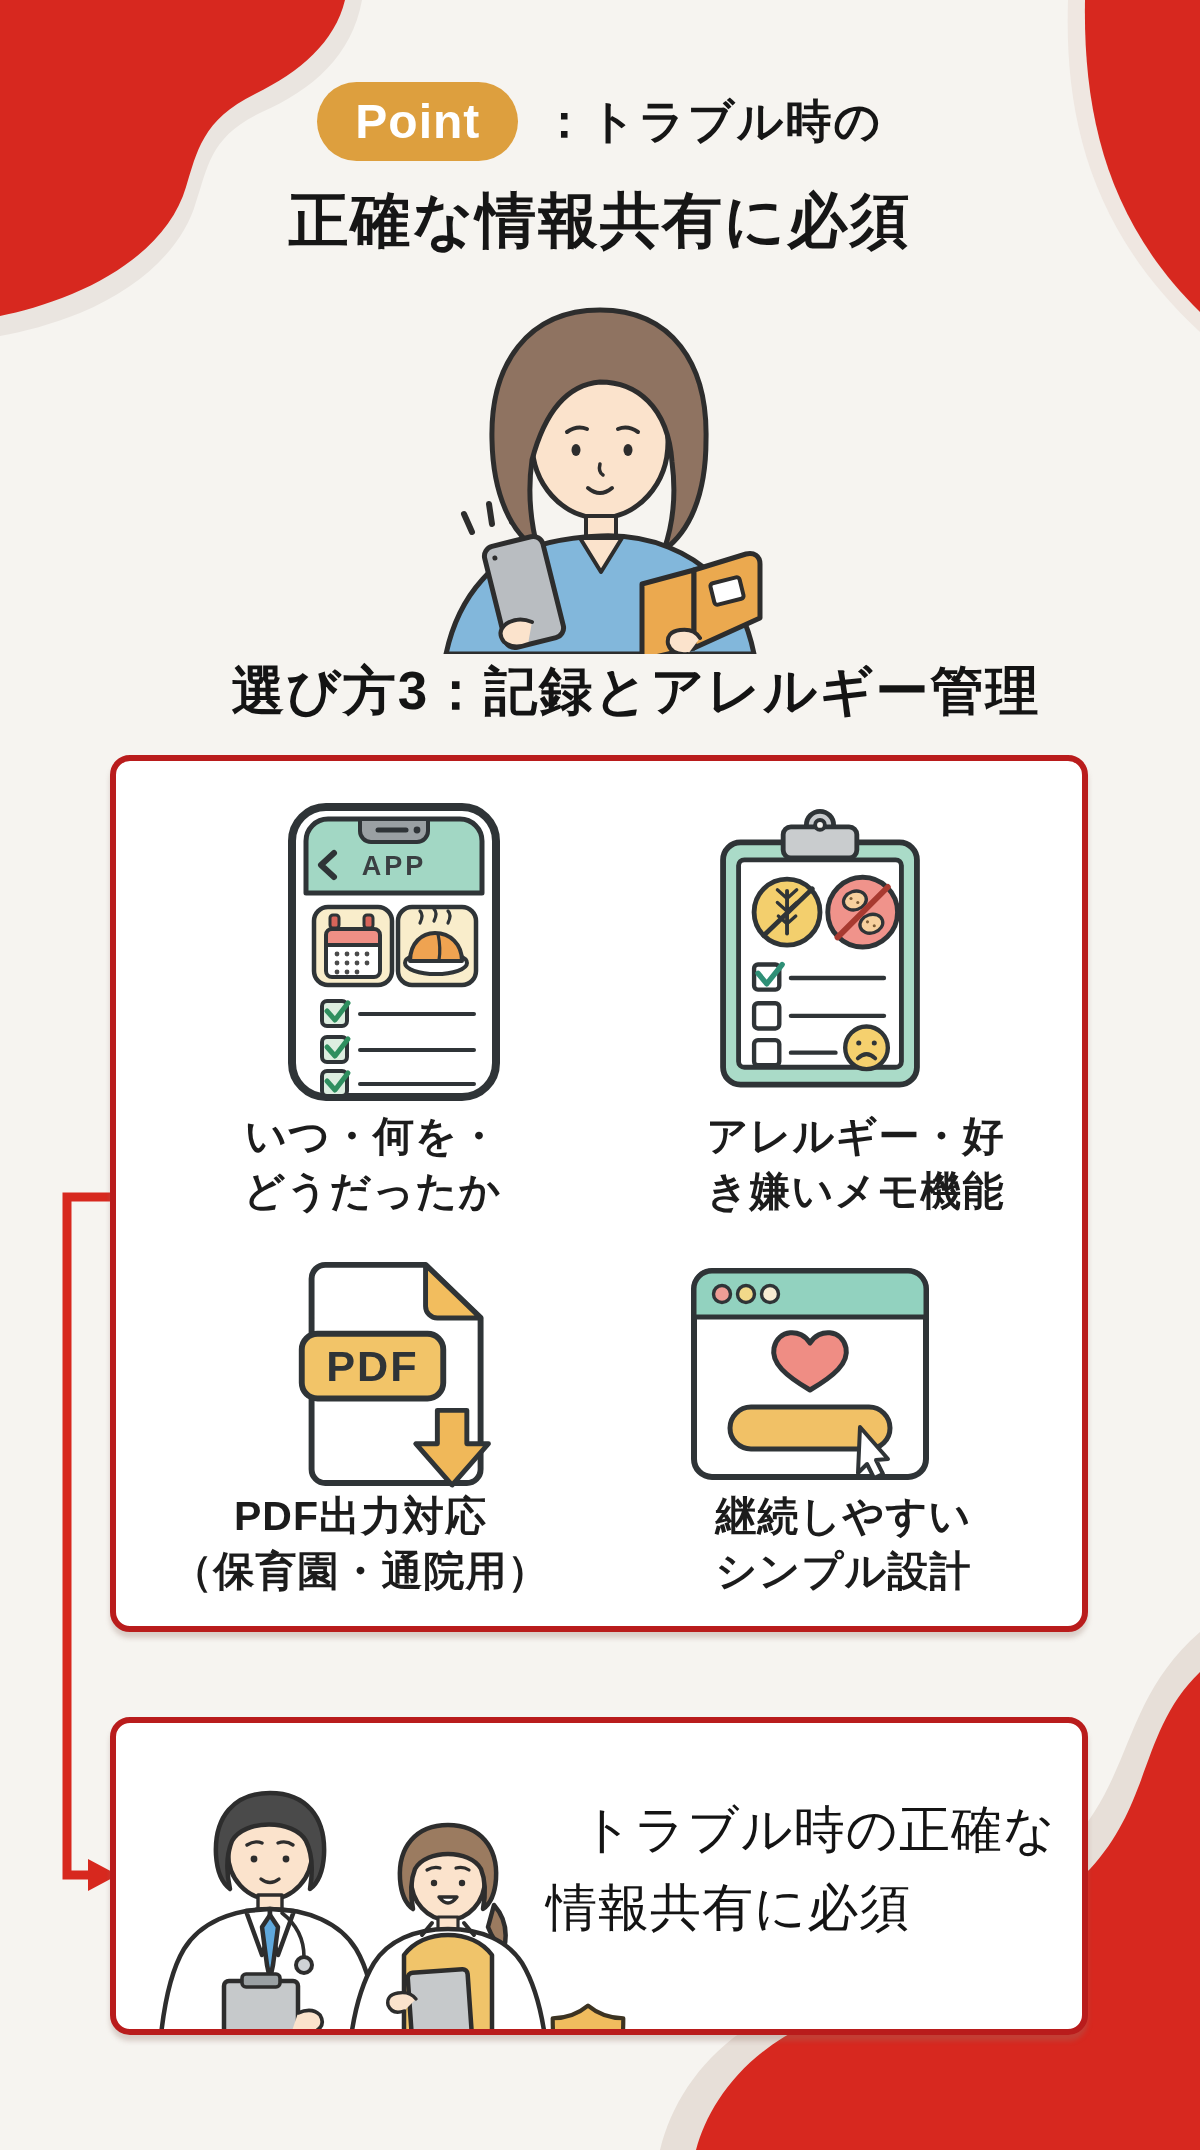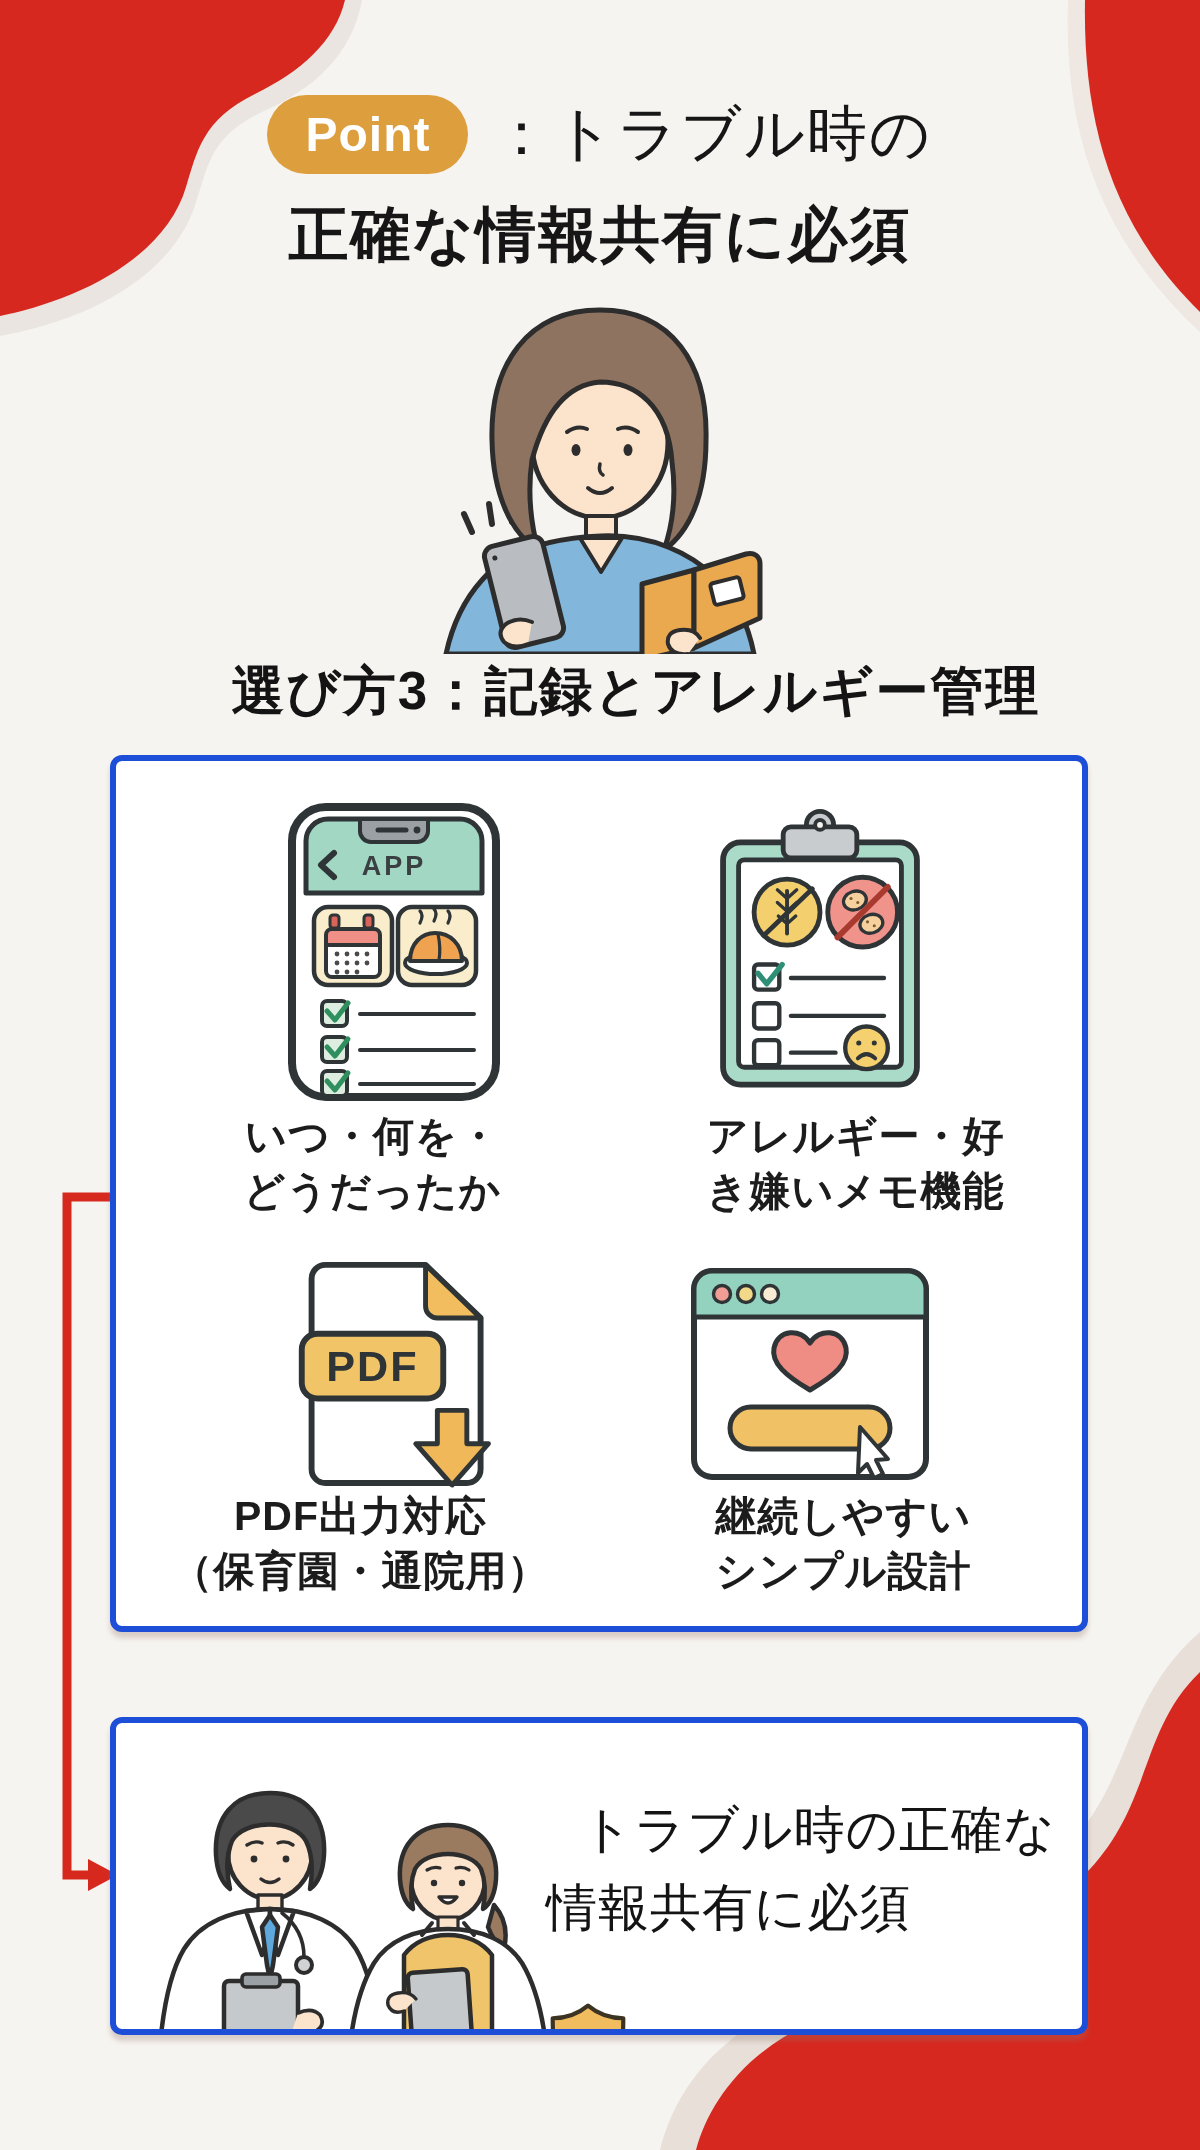--- a/index.html
+++ b/index.html
@@ -6,41 +6,41 @@
   .canvas{
     position:relative;width:1200px;height:2150px;overflow:hidden;
     background:#f6f4f0;
     font-family:"Liberation Sans","DejaVu Sans",sans-serif;
     color:#1b1b1b;
   }
   .blob-layer{position:absolute;left:0;top:0;width:1200px;height:2150px;pointer-events:none;}
 
   
   .header{position:absolute;top:82px;left:0;width:100%;text-align:center;}
-  .header-line1{display:flex;justify-content:center;align-items:center;gap:23px;margin-top:12px;}
+  .header-line1{display:flex;justify-content:center;align-items:center;gap:23px;}
   .point-badge{
     display:inline-block;background:#dd9f3e;color:#ffffff;
     font-size:48px;font-weight:bold;padding:12px 38px;border-radius:48px;letter-spacing:1px;
   }
-  .title-big{font-size:60px;font-weight:400;letter-spacing:2px;color:#161616;}
+  .title-big{font-size:46px;font-weight:700;letter-spacing:2px;color:#161616;}
   .header-line2{margin-top:20px;font-size:60px;font-weight:800;letter-spacing:2px;color:#161616;}
 
   
   .hero{position:absolute;left:388px;top:292px;width:424px;height:362px;}
 
   
   .section-heading{
     position:absolute;top:656px;left:0;width:100%;text-align:center;
     font-size:53px;font-weight:800;letter-spacing:2px;color:#141414;padding-left:36px;
   }
 
   
   .box{
     position:absolute;left:110px;width:978px;background:#ffffff;
-    border:6px solid #1d4ed8;border-radius:12px;
+    border:6px solid #b91c1c;border-radius:20px;
     box-shadow:0 6px 5px rgba(150,115,105,0.30);
     box-sizing:border-box;
   }
   .box1{top:755px;height:877px;}
   .box2{top:1717px;height:318px;overflow:hidden;}
 
   .icon-phone{position:absolute;left:162px;top:40px;width:232px;height:302px;}
   .icon-clipboard{position:absolute;left:578px;top:36px;width:252px;height:302px;}
   .icon-pdf{position:absolute;left:172px;top:494px;width:226px;height:236px;}
   .icon-browser{position:absolute;left:568px;top:496px;width:252px;height:232px;}

